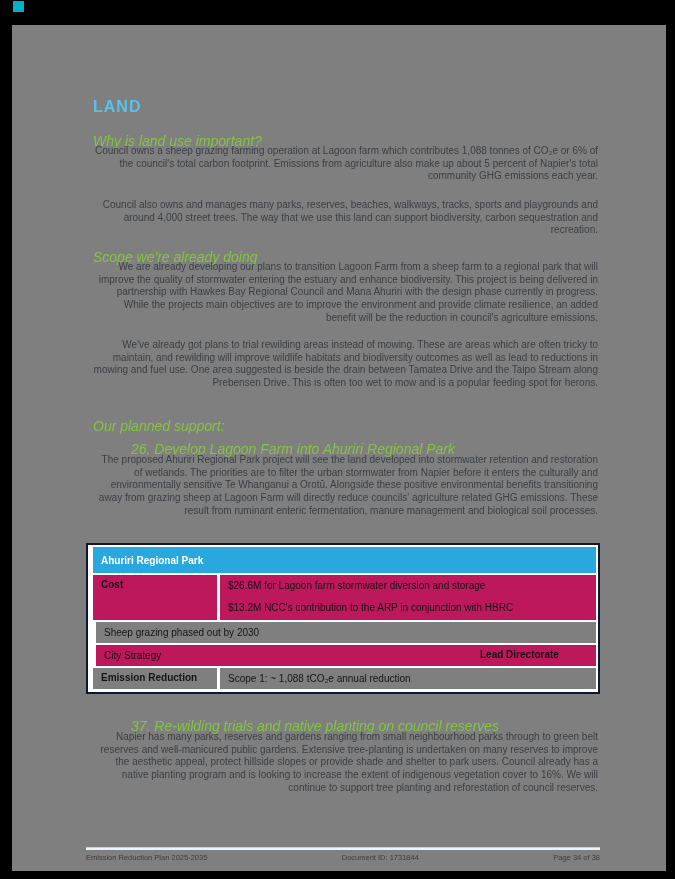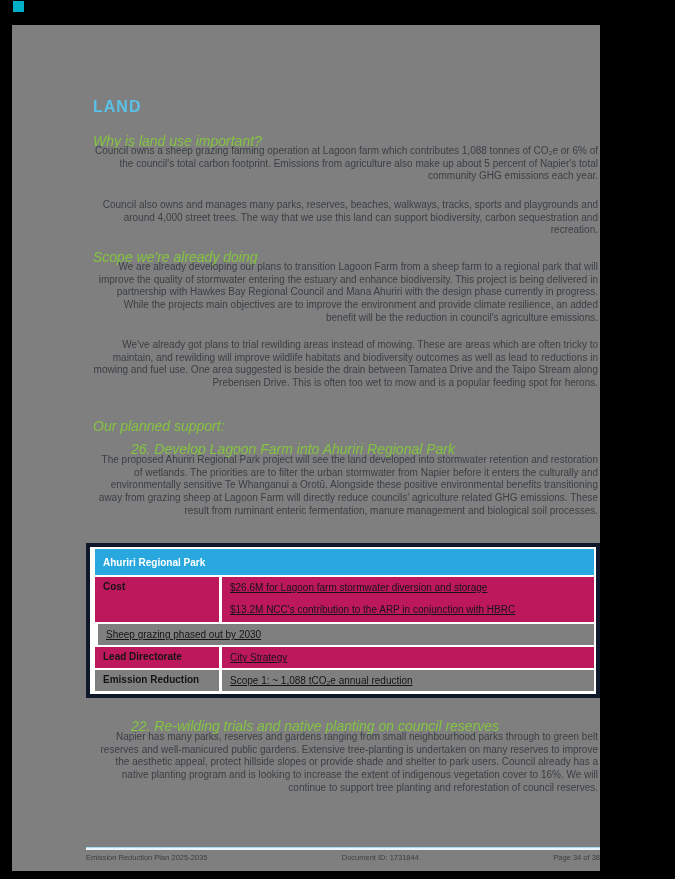--- a/index.html
+++ b/index.html
@@ -8,53 +8,53 @@
     background:#000;
     position:relative;
     font-family:"Liberation Sans", sans-serif;
     overflow:hidden;
   }
   .corner-square{
     position:absolute;left:13px;top:1px;width:11px;height:11px;
     background:#00b0c8;
   }
   .page{
-    position:absolute;left:12px;top:25px;width:588px;height:846px;
+    position:absolute;left:12px;top:25px;width:654px;height:846px;
     background:#7f7f7f;
   }
   .abs{position:absolute;left:81px;width:505px;}
   .doc-title{
     color:#5bc2e7;font-weight:bold;font-size:16px;letter-spacing:1px;
   }
   .green-h{
     color:#85c441;font-weight:normal;font-style:italic;font-size:14px;
   }
   .green-h.indent{margin-left:38px;}
   .body-p{
     color:#3a3f44;font-size:10px;line-height:12.7px;text-align:right;
   }
   
   .tbl{
     position:absolute;left:74px;top:518px;width:514px;
     background:#fff;
-    border:4px solid #0f172a;
+    border:2px solid #0f172a;
     padding:2px 2px 3px 5px;
     box-sizing:border-box;
   }
   .tbl-header{
     background:#29a8e0;color:#fff;font-weight:bold;font-size:10px;
     height:26px;display:flex;align-items:center;padding-left:8px;
   }
   .trow{display:flex;margin-top:2px;}
   .cell{font-size:10px;color:#141414;box-sizing:border-box;}
   .cell.label{
     width:124px;font-weight:bold;padding:4px 4px 4px 8px;flex:none;
   }
   .cell.value{
-    flex:1;margin-left:3px;padding:4px 4px 4px 8px;line-height:13px;text-decoration:underline;
+    flex:1;margin-left:3px;padding:4px 4px 4px 8px;line-height:13px;
   }
   .cell.value .l2{margin-top:9px;}
   .shaded{background:#be185d;}
   .plain{background:#7f7f7f;}
   .row-cost .cell{min-height:45px;}
   .row-single .cell{min-height:21px;}
   
   .frule{
     position:absolute;left:74px;top:822px;width:514px;height:2px;
     background:#e9f5fb;border-top:1px solid #a9d9ef;
@@ -101,31 +101,31 @@
         <div class="l1">$26.6M for Lagoon farm stormwater diversion and storage</div>
         <div class="l2">$13.2M NCC's contribution to the ARP in conjunction with HBRC</div>
       </div>
     </div>
 
     <div class="trow row-single">
       <div class="cell value plain">Sheep grazing phased out by 2030</div>
     </div>
 
     <div class="trow row-single">
+      <div class="cell value shaded">City Strategy</div>
       <div class="cell label shaded">Lead Directorate</div>
-      <div class="cell value shaded">City Strategy</div>
     </div>
 
     <div class="trow row-single">
       <div class="cell label plain">Emission Reduction</div>
       <div class="cell value plain">Scope 1: ~ 1,088 tCO₂e annual reduction</div>
     </div>
   </div>
 
-  <div class="abs green-h indent" style="top:693px;">22. Re-wilding trials and native planting on council reserves</div>
+  <div class="abs green-h indent" style="top:693px;">37. Re-wilding trials and native planting on council reserves</div>
 
   <div class="abs body-p" style="top:706px;">Napier has many parks, reserves and gardens ranging from small neighbourhood parks through to green belt reserves and well-manicured public gardens.  Extensive tree-planting is undertaken on many reserves to improve the aesthetic appeal, protect hillside slopes or provide shade and shelter to park users. Council already has a native planting program and is looking to increase the extent of indigenous vegetation cover to 16%.  We will continue to support tree planting and reforestation of council reserves.</div>
 
   <div class="frule"></div>
 
   <div class="footer">
     <span>Emission Reduction Plan 2025-2035</span>
     <span>Document ID: 1731844</span>
     <span>Page 34 of 38</span>
   </div>

